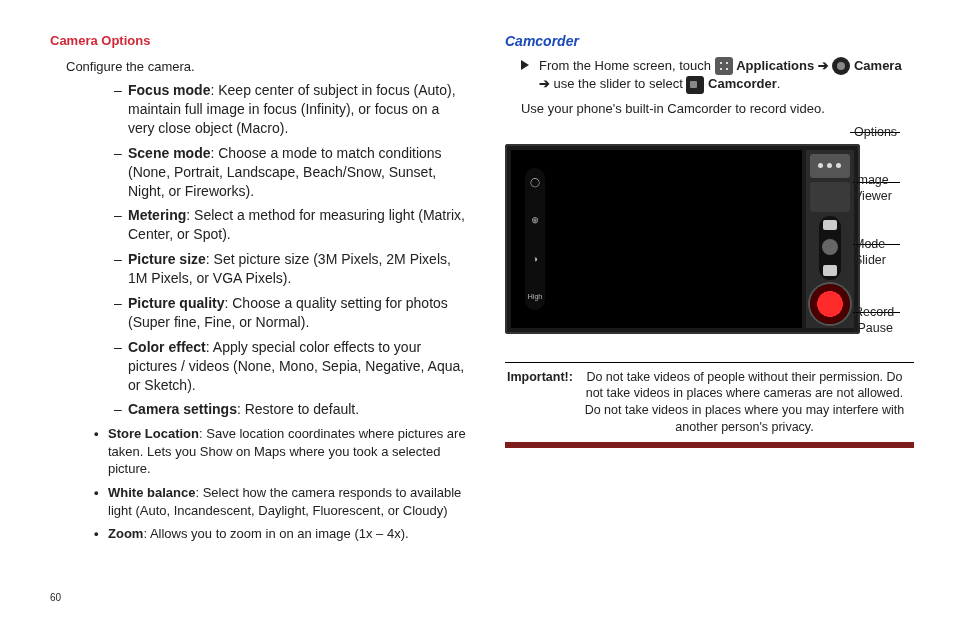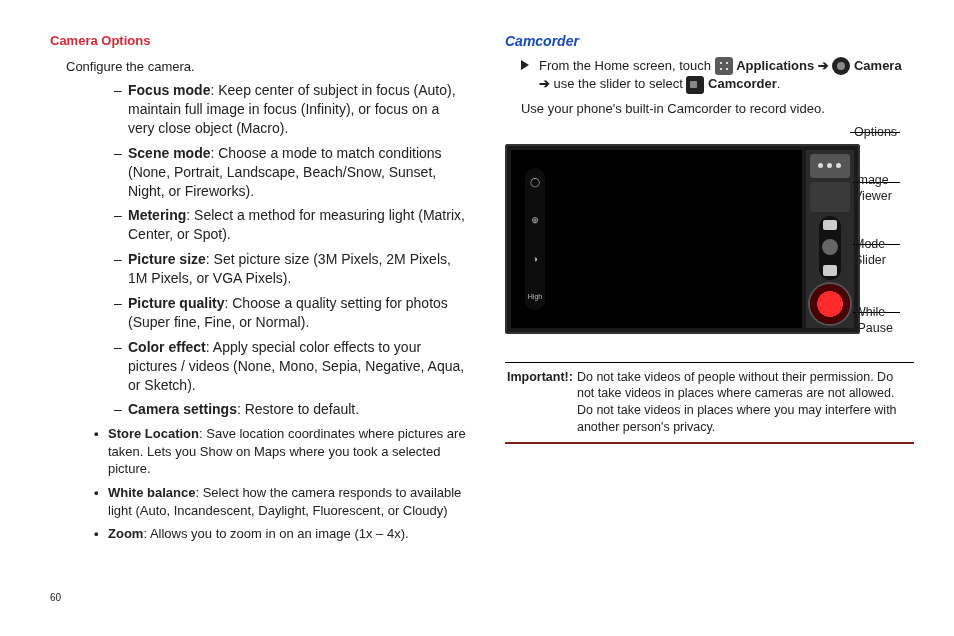--- a/index.html
+++ b/index.html
@@ -144,24 +144,25 @@
     align-items:center;
     justify-content:space-between;
     padding:8px 0;
   }
   .side-strip.left{ left:14px; }
   .side-strip .ico{ color:#bbb; font-size:9px; }
 
   .important-box{
     margin-top: 24px;
     border-top:1px solid #000;
-    border-bottom:2px solid #7f1d1d;
+    border-bottom:6px solid #7f1d1d;
     padding:6px 2px;
     font-size:12.5px;
     display:flex;
+    text-align:center;
   }
   .important-box .lbl{ font-weight:bold; white-space:nowrap; padding-right:4px;}
   .pagenum { position:absolute; left:50px; bottom:32px; font-size:10px;}
 </style>
 </head>
 <body>
 
 <div class="page">
 
   <div class="col col-left">
@@ -245,21 +246,21 @@
 
       <div class="fig-line" style="left:345px; top:4px; width:50px;"></div>
       <div class="fig-line" style="left:348px; top:54px; width:47px;"></div>
       <div class="fig-line" style="left:348px; top:116px; width:47px;"></div>
       <div class="fig-line" style="left:348px; top:184px; width:47px;"></div>
 
       <div class="fig-labels">
         <div class="fig-label" style="top:-4px;">Options</div>
         <div class="fig-label" style="top:44px;">Image Viewer</div>
         <div class="fig-label" style="top:108px;">Mode Slider</div>
-        <div class="fig-label" style="top:176px;">While /Pause</div>
+        <div class="fig-label" style="top:176px;">Record /Pause</div>
       </div>
     </div>
 
     <div class="important-box">
       <div class="lbl">Important!:</div>
       <div>Do not take videos of people without their permission. Do not take videos in places where cameras are not allowed. Do not take videos in places where you may interfere with another person's privacy.</div>
     </div>
 
   </div>
 </div>

